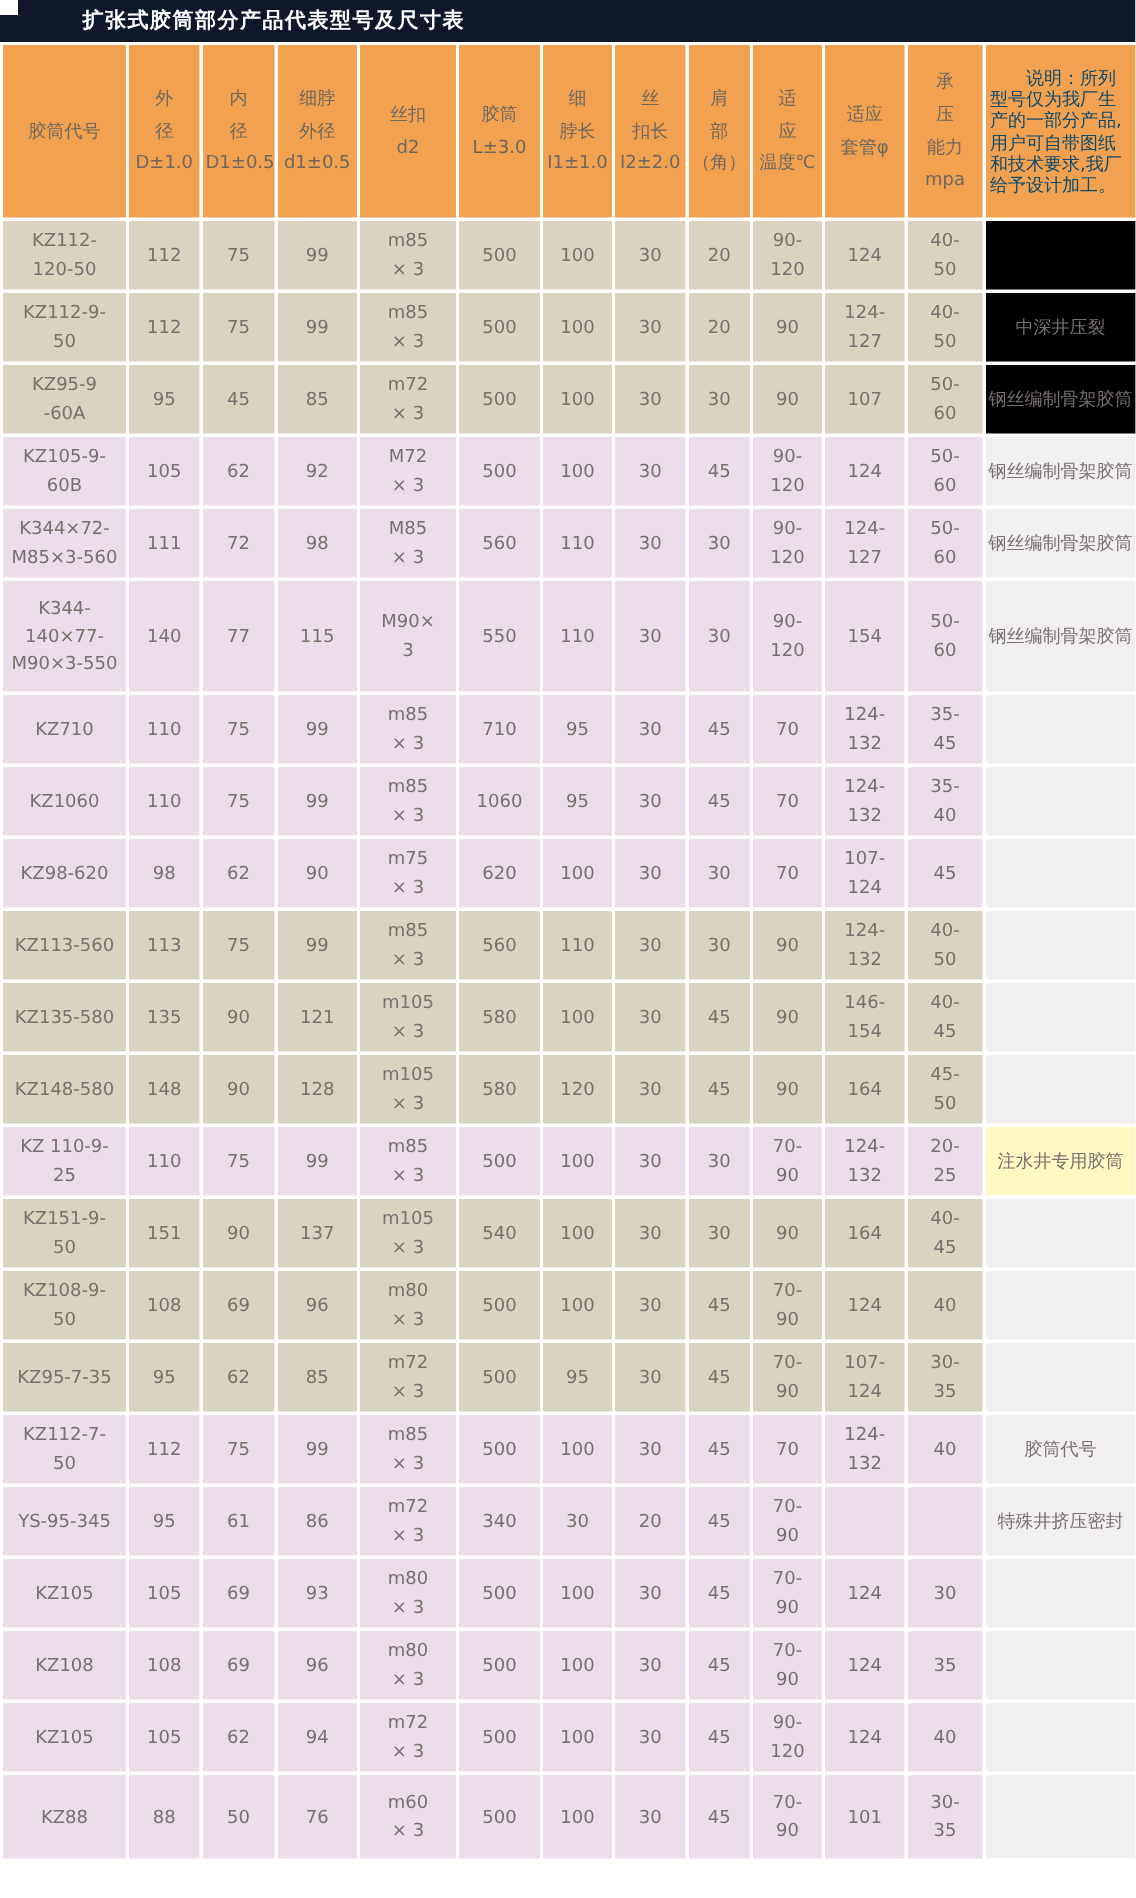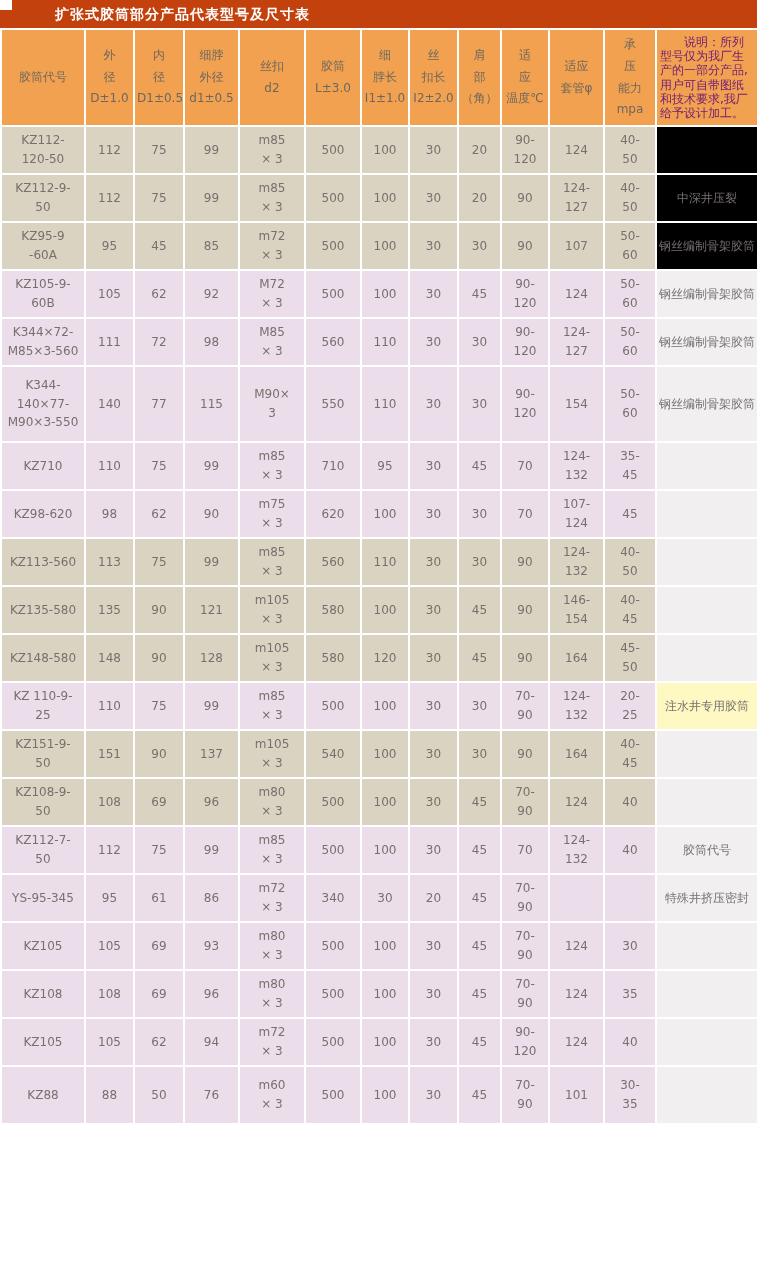--- a/index.html
+++ b/index.html
@@ -7,21 +7,21 @@
     width: 757px;
     font-family: "DejaVu Sans", sans-serif;
     -webkit-font-smoothing: none;
   }
   .page { width: 757px; position: relative; }
 
   
   .title-bar {
     position: relative;
     height: 28px;
-    background: #c2410c;
+    background: #0f172a;
   }
   .title-bar .corner {
     position: absolute;
     left: 0; top: 0;
     width: 12px; height: 10px;
     background: #ffffff;
   }
   .title-text {
     position: absolute;
     left: 55px; top: 0;
@@ -67,22 +67,22 @@
     font-weight: normal;
     font-size: 12px;
     height: 91px;
     line-height: 1.8;
   }
   thead th.note-header {
     white-space: normal;
     text-align: left;
     text-indent: 2em;
     line-height: 1.18;
-    padding: 2px 3px;
-    color: #701a75;
+    padding: 12px 3px;
+    color: #0c4a6e;
     font-size: 12px;
   }
 
   tbody td {
     font-size: 12px;
     color: #76706e;
     line-height: 1.55;
   }
   tbody tr { height: 48px; margin-top: 41px; }
   tbody tr.tall { height: 76px; padding-left: 44px; }
@@ -285,20 +285,38 @@
           <td>30</td>
           <td>45</td>
           <td>70</td>
           <td>124-
 132</td>
           <td>35-
 45</td>
           <td class="note-plain"></td>
         </tr>
         <tr class="pink">
+          <td>KZ1060</td>
+          <td>110</td>
+          <td>75</td>
+          <td>99</td>
+          <td>m85
+× 3</td>
+          <td>1060</td>
+          <td>95</td>
+          <td>30</td>
+          <td>45</td>
+          <td>70</td>
+          <td>124-
+132</td>
+          <td>35-
+40</td>
+          <td class="note-plain"></td>
+        </tr>
+        <tr class="pink">
           <td>KZ98-620</td>
           <td>98</td>
           <td>62</td>
           <td>90</td>
           <td>m75
 × 3</td>
           <td>620</td>
           <td>100</td>
           <td>30</td>
           <td>30</td>
@@ -408,20 +426,39 @@
           <td>m80
 × 3</td>
           <td>500</td>
           <td>100</td>
           <td>30</td>
           <td>45</td>
           <td>70-
 90</td>
           <td>124</td>
           <td>40</td>
+          <td class="note-plain"></td>
+        </tr>
+        <tr class="tan">
+          <td>KZ95-7-35</td>
+          <td>95</td>
+          <td>62</td>
+          <td>85</td>
+          <td>m72
+× 3</td>
+          <td>500</td>
+          <td>95</td>
+          <td>30</td>
+          <td>45</td>
+          <td>70-
+90</td>
+          <td>107-
+124</td>
+          <td>30-
+35</td>
           <td class="note-plain"></td>
         </tr>
         <tr class="pink">
           <td>KZ112-7-
 50</td>
           <td>112</td>
           <td>75</td>
           <td>99</td>
           <td>m85
 × 3</td>

